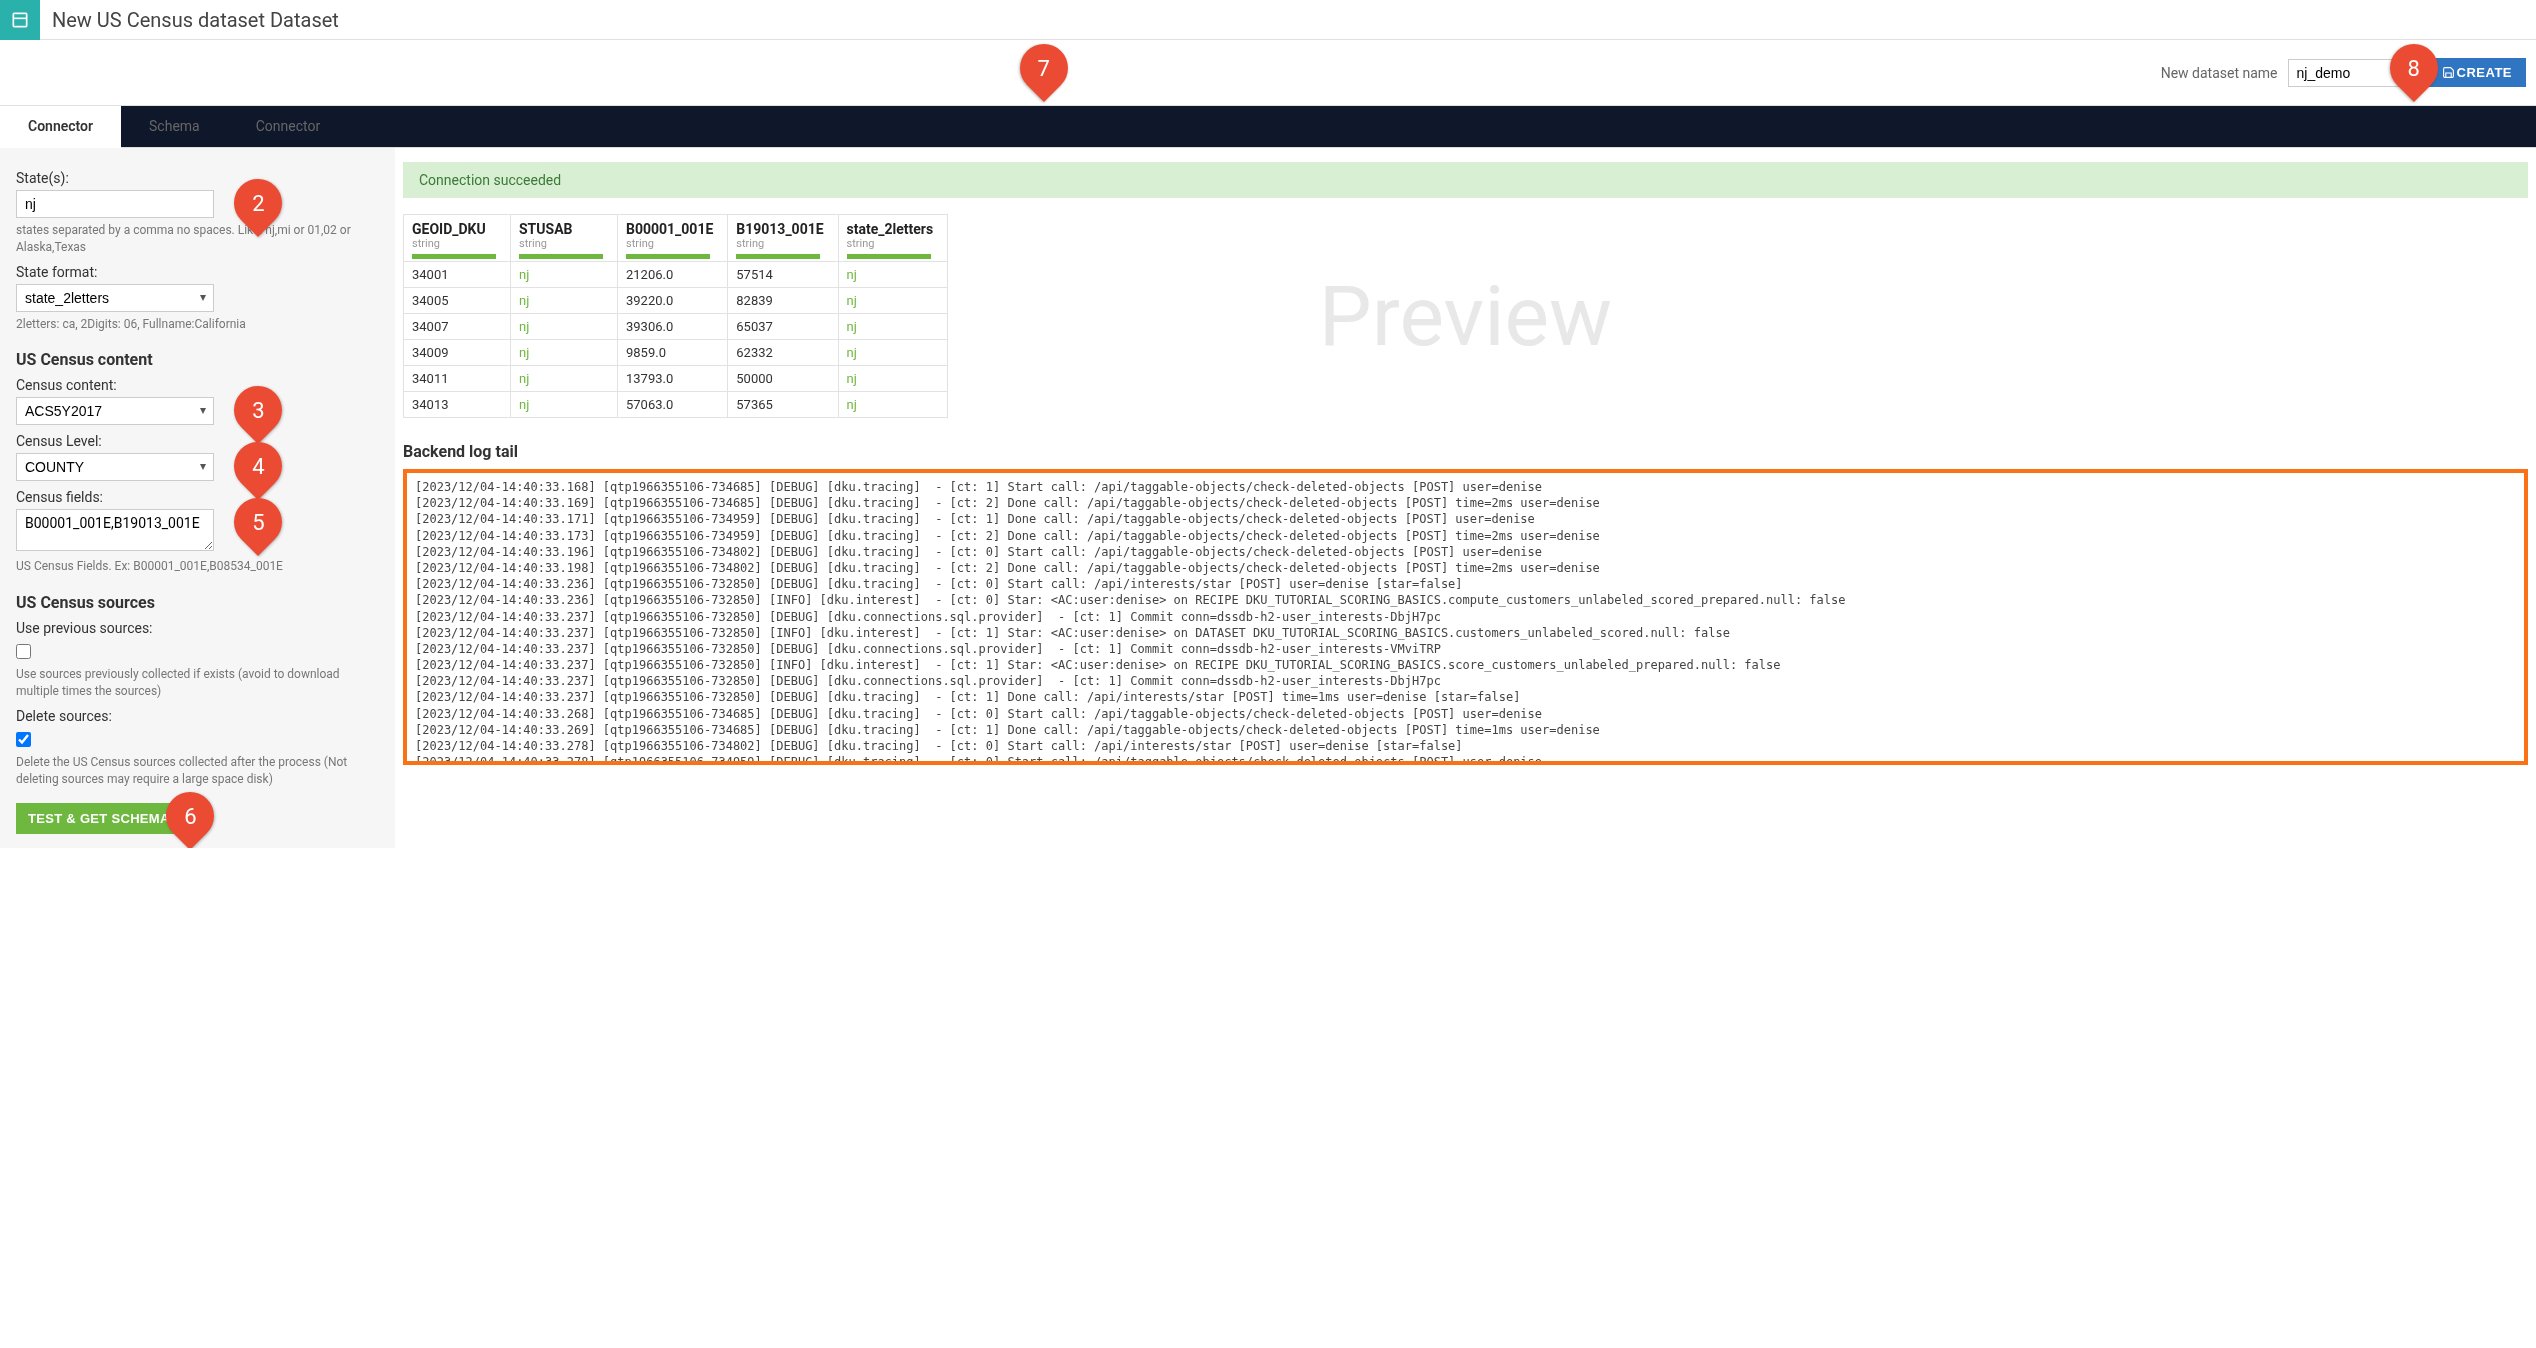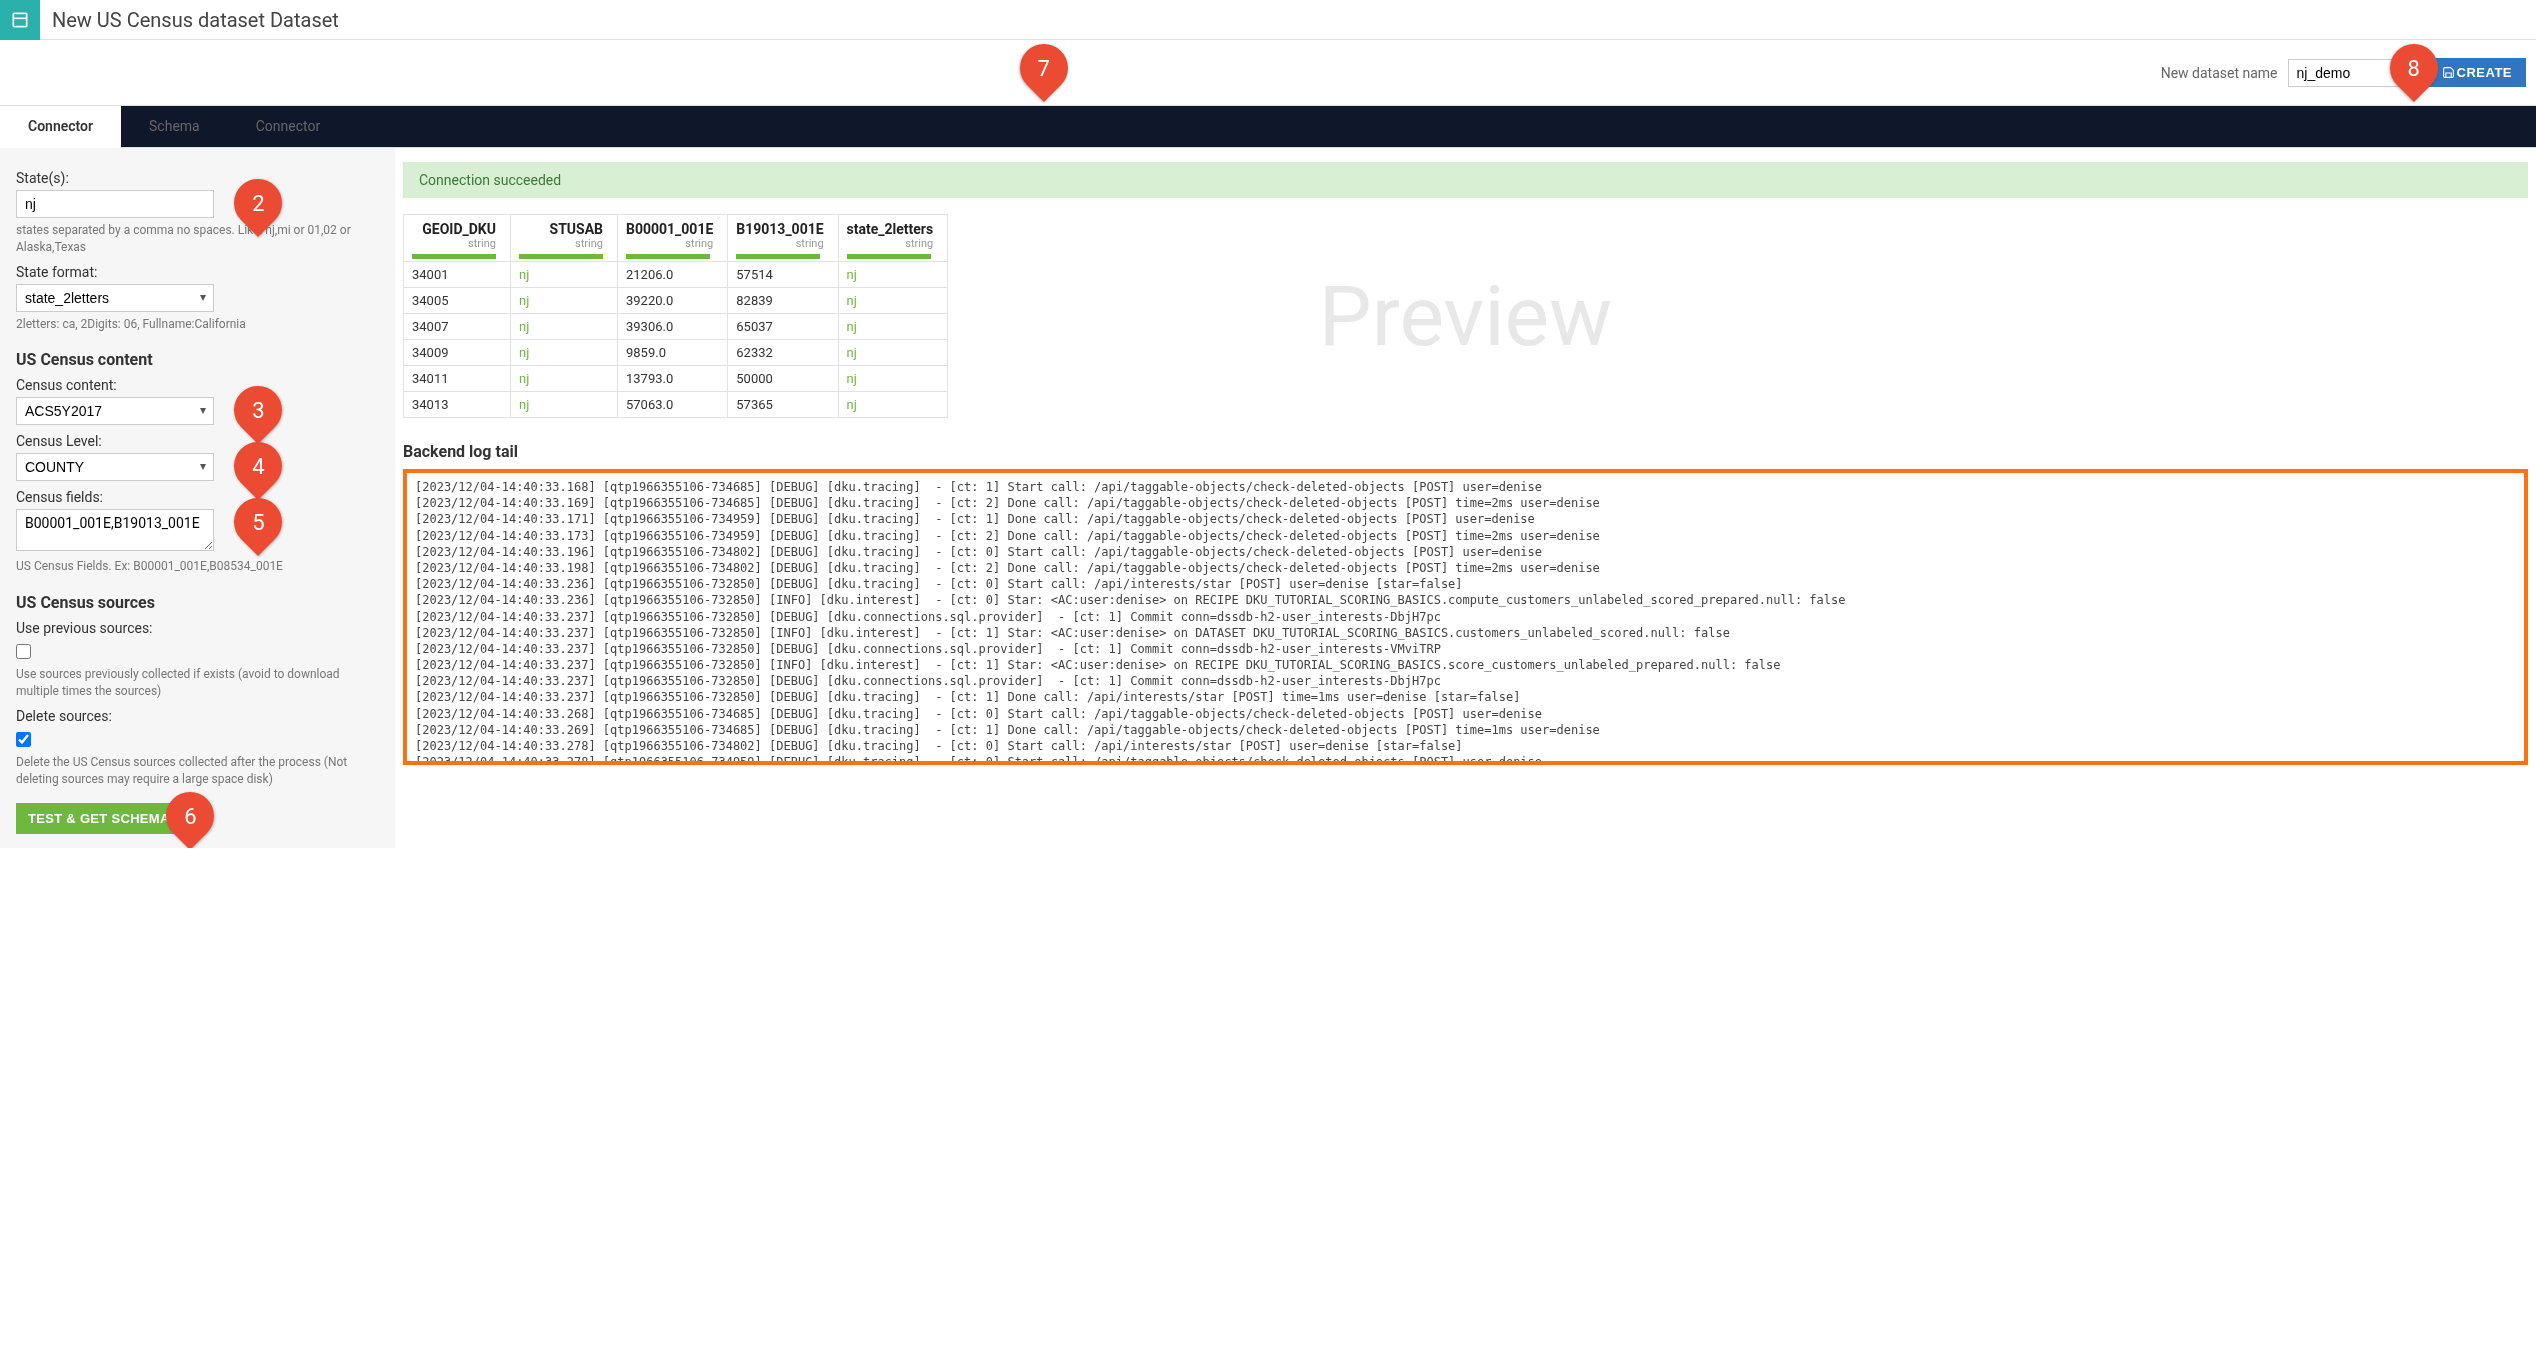--- a/index.html
+++ b/index.html
@@ -36,21 +36,21 @@
 
 .checkbox-input { width: 15px; height: 15px; margin-top: 4px; }
 
 .test-btn { background: #6fb83f; color: #fff; border: none; padding: 8px 12px; font-size: 13px; font-weight: 700; letter-spacing: 0.3px; cursor: pointer; margin-top: 16px; }
 
 .success-banner { background: #d8efd4; color: #3b7a36; padding: 10px 16px; font-size: 14px; margin: 0 8px 16px 8px; }
 
 .preview-wrap { position: relative; margin: 0 8px; }
 .preview-watermark { position: absolute; left: 50%; top: 50%; transform: translate(-50%, -50%); font-size: 84px; font-weight: 400; color: #e8e8e8; pointer-events: none; z-index: 0; white-space: nowrap; }
 .data-table { position: relative; z-index: 1; border-collapse: collapse; width: auto; }
-.data-table th { text-align: right; padding: 6px 14px 2px 8px; font-size: 14px; font-weight: 700; color: #222; border: 1px solid #e2e2e2; background: #fff; }
+.data-table th { text-align: left; padding: 6px 14px 2px 8px; font-size: 14px; font-weight: 700; color: #222; border: 1px solid #e2e2e2; background: #fff; }
 .data-table th .type { font-size: 11px; color: #999; font-weight: 400; display: block; margin-top: 0; }
 .data-table th .bar { height: 5px; background: #6fb83f; margin-top: 4px; width: 84px; }
 .data-table td { padding: 5px 14px 5px 8px; font-size: 13px; color: #333; border: 1px solid #e2e2e2; background: #fff; }
 .data-table td.nj { color: #6fb83f; }
 
 .log-heading { font-size: 16px; font-weight: 700; color: #333; margin: 24px 8px 8px 8px; }
 .log-box { border: 4px solid #f97316; margin: 0 8px 0 8px; padding: 6px 8px; font-family: "Menlo", "Consolas", monospace; font-size: 12px; color: #444; line-height: 1.35; white-space: pre; overflow-x: hidden; height: 296px; overflow-y: hidden; }
 
 
 .callout { position: absolute; z-index: 50; width: 48px; height: 48px; background: #ec4b33; border-radius: 50% 50% 50% 0; transform: rotate(-45deg); display: flex; align-items: center; justify-content: center; box-shadow: 0 1px 3px rgba(0,0,0,0.3); }

